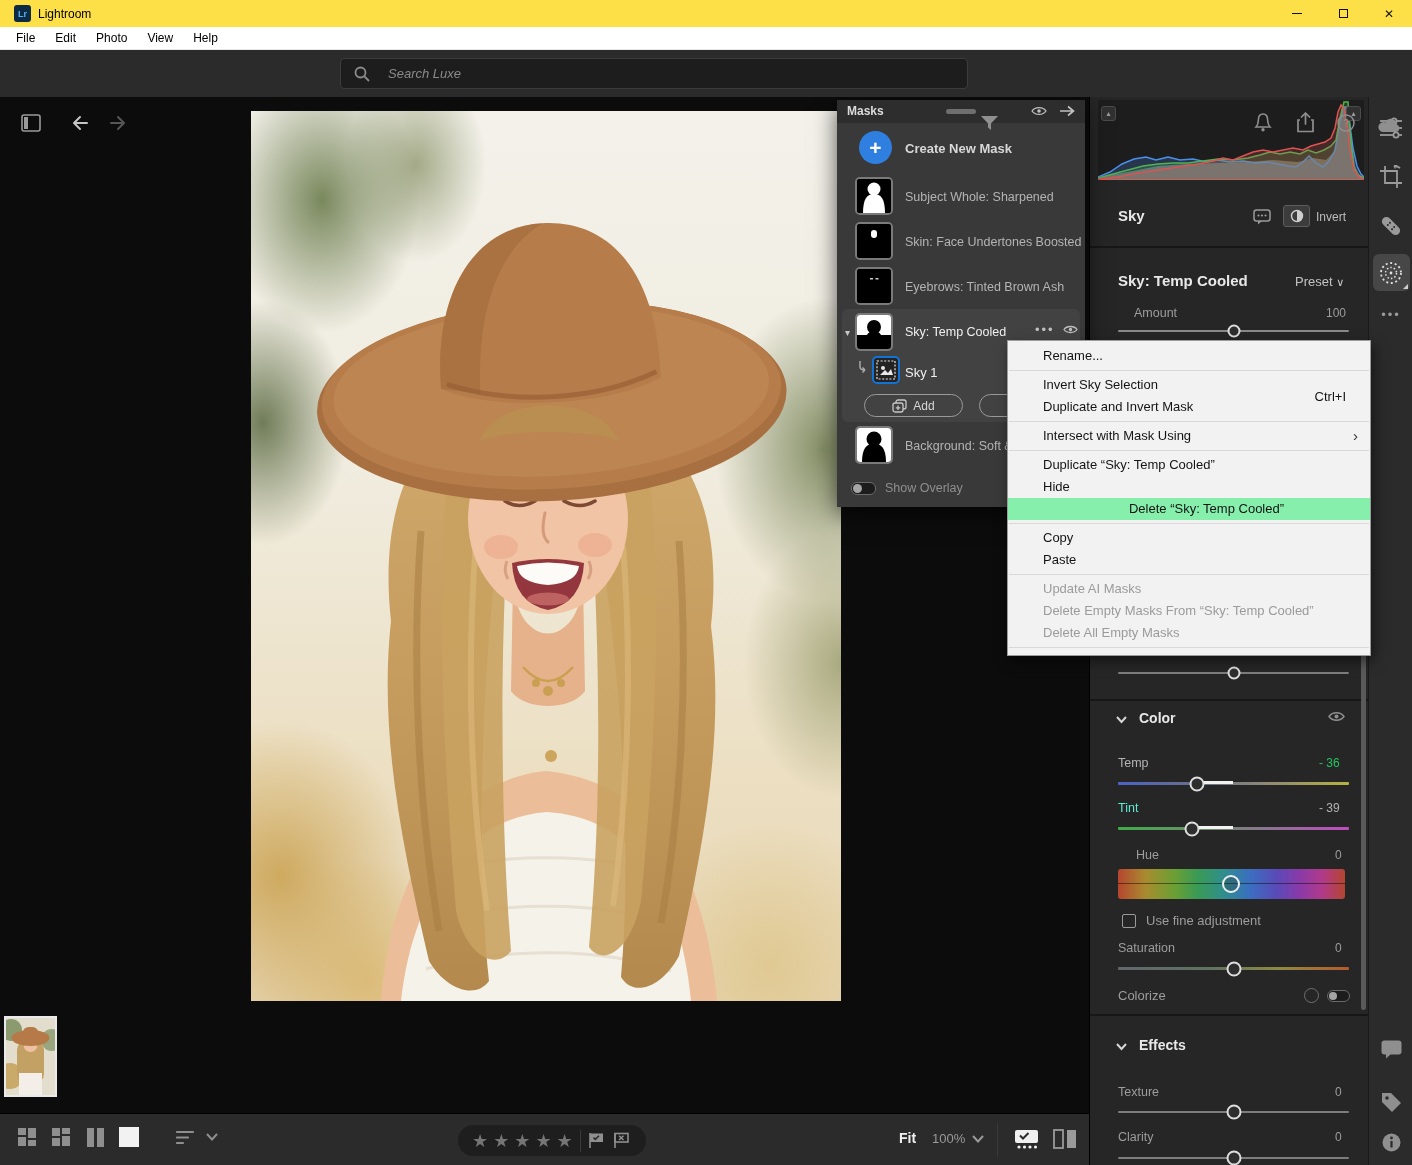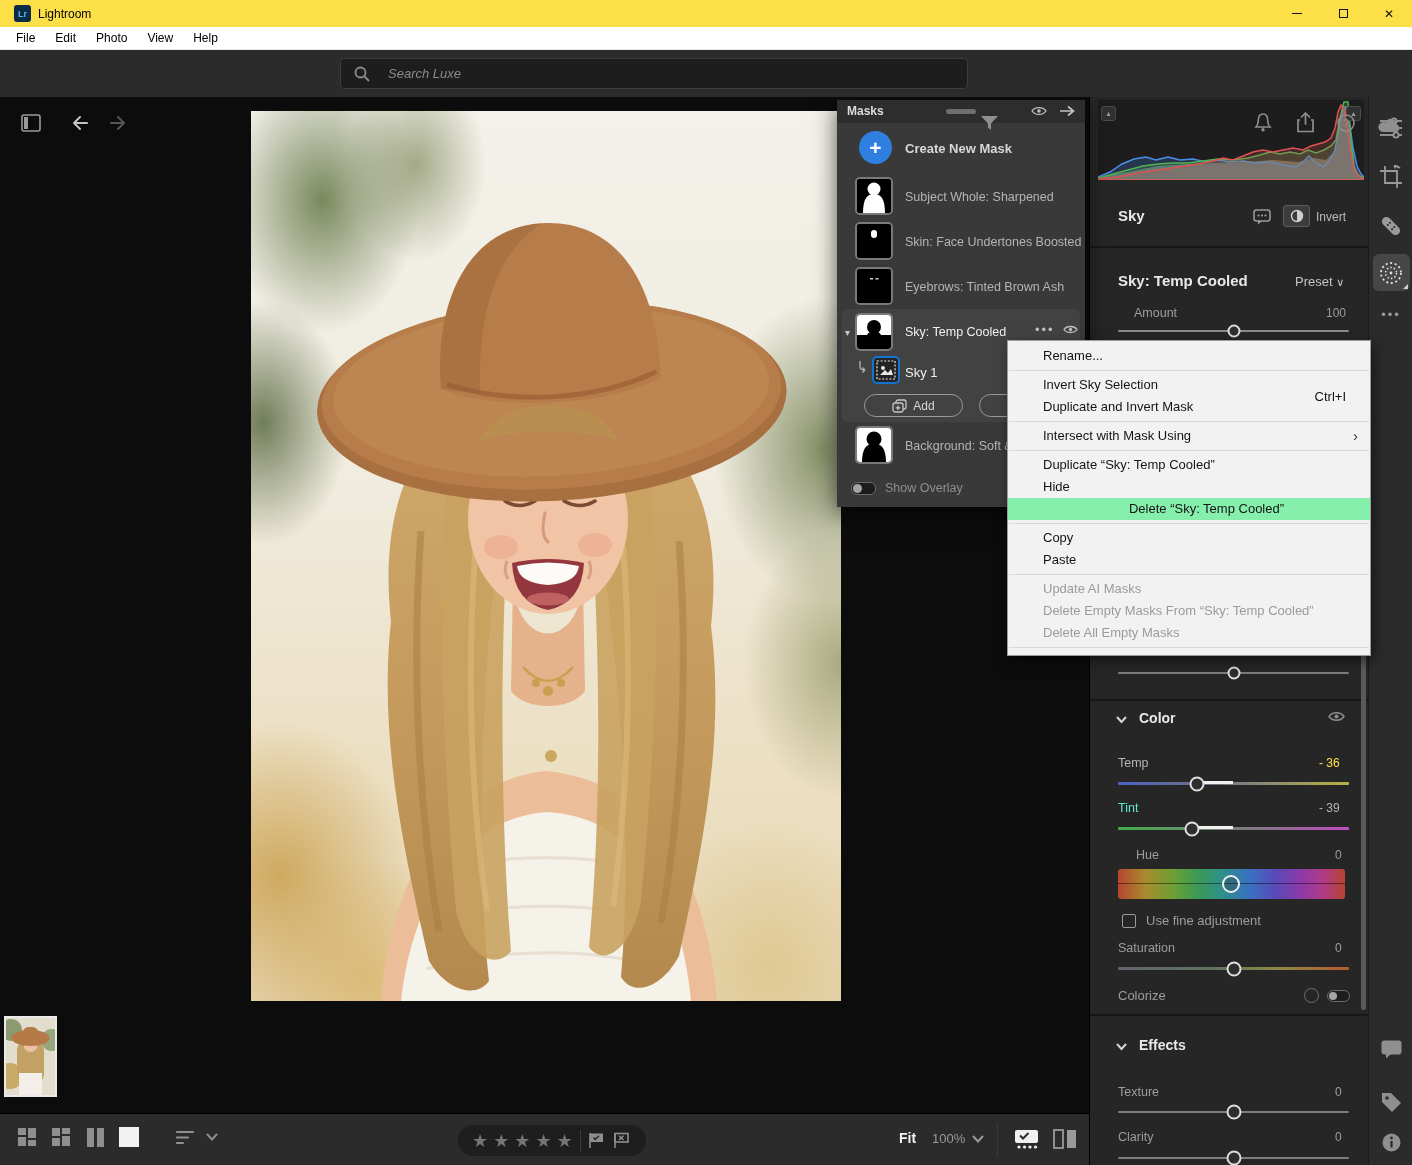--- a/index.html
+++ b/index.html
@@ -424,21 +424,21 @@
     </div>
     <div class="abs" style="left:49px;top:613px;font-size:14px;font-weight:bold;color:#e8e8e8;">Color</div>
     <div class="abs" style="left:238px;top:613px;">
       <svg width="17" height="13" viewBox="0 0 17 13">
           <path d="M1,6.5 C4.5,1.5 12.5,1.5 16,6.5 C12.5,11.5 4.5,11.5 1,6.5 Z" fill="none" stroke="#8f8f8f" stroke-width="1.4"></path>
           <circle cx="8.5" cy="6.5" r="2" fill="#8f8f8f"></circle>
         </svg>
     </div>
 
     <div class="abs lbl" style="left:28px;top:659px;color:#b3b3b3;">Temp</div>
-    <div class="abs val" style="left:229px;top:659px;color:#fde047;">- 36</div>
+    <div class="abs val" style="left:229px;top:659px;color:#22c55e;">- 36</div>
     <div class="sl grad" style="left:28px;top:685px;width:231px;background:linear-gradient(90deg,#4a63c8,#6a6f86 35%,#8a8878 62%,#b5b23f);">
       <div class="active-seg" style="left:34%;width:16%;"></div>
       <div class="knob" style="left:34%;width:15px;height:15px;"></div>
     </div>
 
     <div class="abs lbl" style="left:28px;top:704px;color:#5eead4;">Tint</div>
     <div class="abs val" style="left:229px;top:704px;color:#b3b3b3;">- 39</div>
     <div class="sl grad" style="left:28px;top:730px;width:231px;background:linear-gradient(90deg,#3fae4a,#6f8a6f 40%,#8c7490 65%,#c24ac2);">
       <div class="active-seg" style="left:32%;width:18%;"></div>
       <div class="knob" style="left:32%;width:15px;height:15px;"></div>

